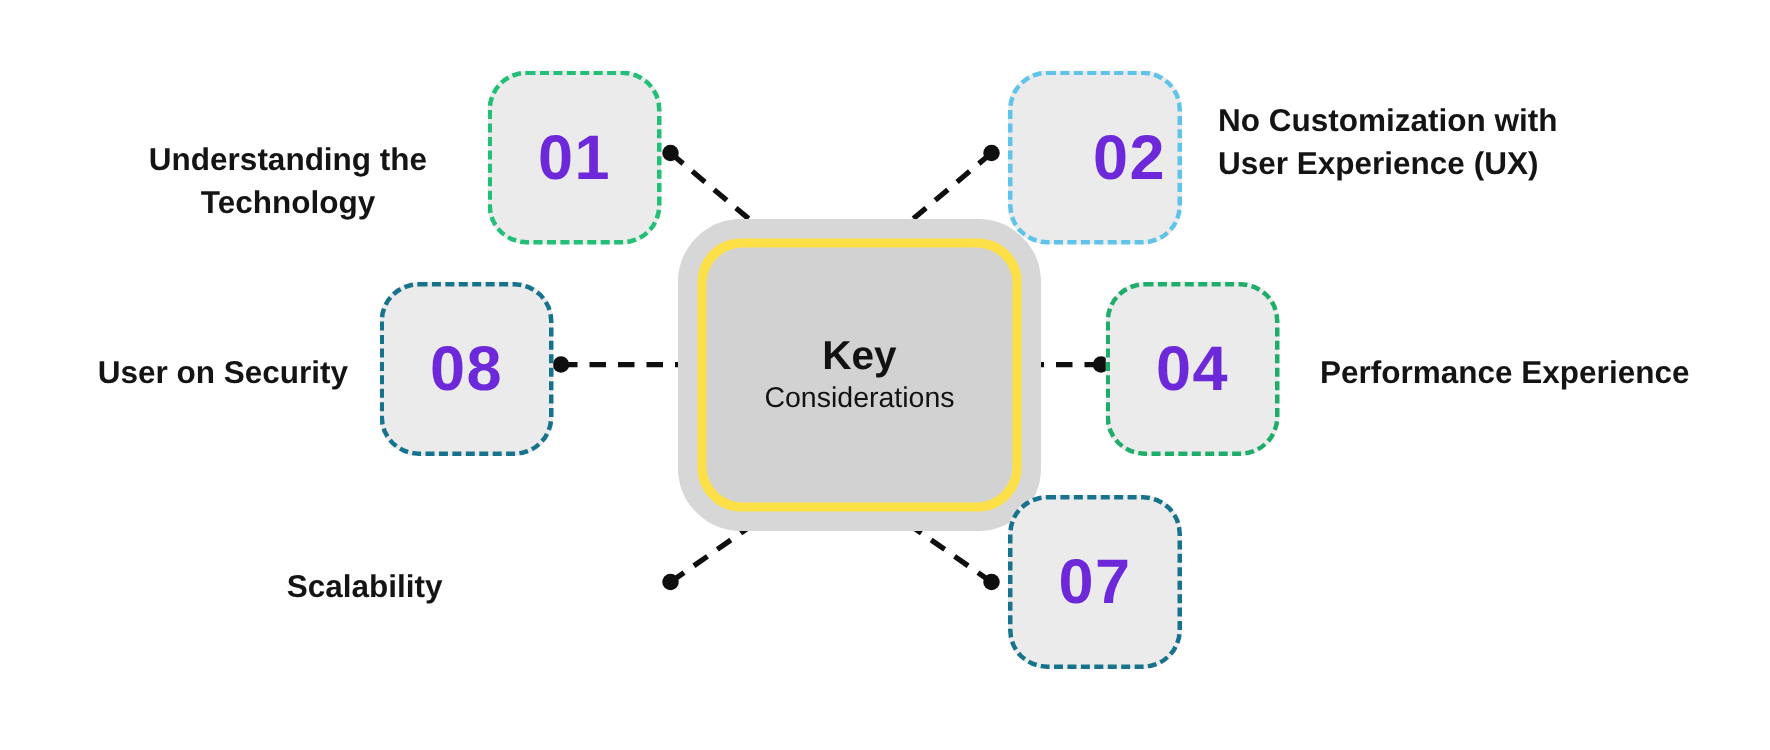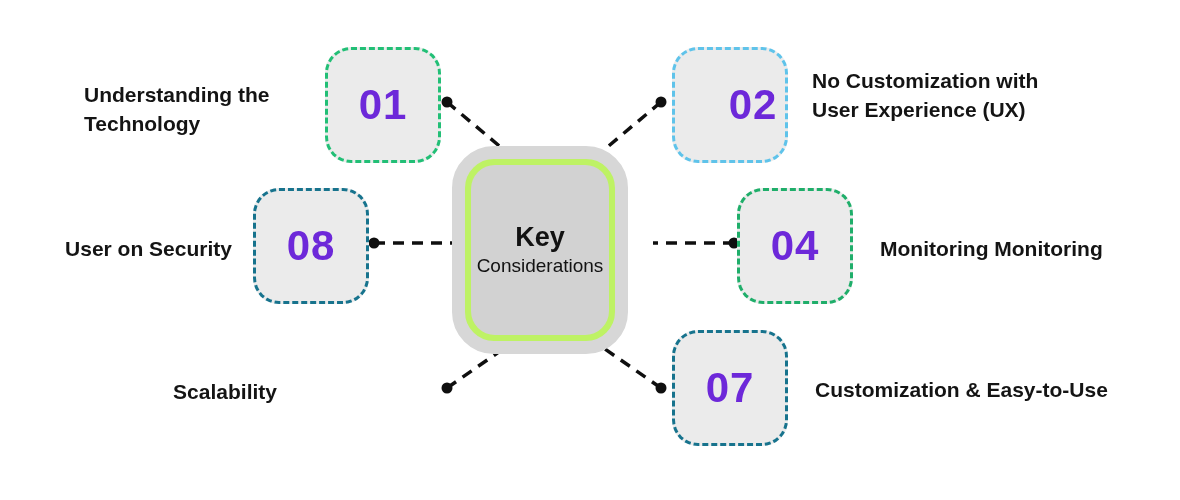--- a/index.html
+++ b/index.html
@@ -33,24 +33,24 @@
   .item-2 { left:672px; top:47px; }
   .item-3 { left:253px; top:188px; }
   .item-4 { left:737px; top:188px; }
   .item-5 { left:325px; top:330px; }
   .item-6 { left:672px; top:330px; }
 
   
   .center-outer {
     position:absolute; z-index:2;
     left:452px; top:146px;
-    width:176px; height:208px;
+    width:242px; height:208px;
     border:13px solid #d7d7d7;
     border-radius:42px;
-    background:#bef264;
+    background:#fde047;
     box-sizing:border-box;
     padding:6px;
     display:flex;
   }
   .center-inner {
     flex:1;
     background:#d2d2d2;
     border-radius:24px;
     display:flex; flex-direction:column;
     align-items:center; justify-content:center;
@@ -58,25 +58,25 @@
   }
   .center-title { font-size:27px; font-weight:700; color:#121212; line-height:1.1; }
   .center-sub { font-size:19px; font-weight:400; color:#121212; }
 
   
   .label {
     position:absolute; z-index:2;
     font-weight:700; font-size:21px; color:#141414;
     line-height:1.4;
   }
-  .label-1 { left:84px;  top:80px;  width:216px; text-align:left; }
+  .label-1 { left:84px;  top:92px;  width:216px; text-align:center; }
   .label-2 { left:812px; top:66px;  width:242px; text-align:left; }
   .label-3 { left:28px;  top:234px; width:204px; text-align:right; }
   .label-4 { left:880px; top:234px; width:285px; text-align:left; }
-  .label-5 { left:100px; top:377px; width:177px; text-align:right; }
+  .label-5 { left:118px; top:377px; width:177px; text-align:right; }
   .label-6 { left:815px; top:375px; width:340px; text-align:left; }
 </style>
 </head>
 <body>
 
 <div class="canvas">
 
   <svg class="connectors" width="1180" height="500" aria-hidden="true">
 
     <line x1="447" y1="102" x2="516" y2="160"></line>
@@ -116,22 +116,21 @@
   <div class="label label-2">No Customization with User Experience (UX)</div>
 
   <div class="num-box item-3" style="border-color: rgb(23, 115, 141);">
     <span class="num">08</span>
   </div>
   <div class="label label-3">User on Security</div>
 
   <div class="num-box item-4" style="border-color: rgb(31, 174, 106);">
     <span class="num">04</span>
   </div>
-  <div class="label label-4">Monitoring Monitoring</div>
+  <div class="label label-4">Performance Experience</div>
 
   <div class="label label-5">Scalability</div>
 
   <div class="num-box item-6" style="border-color: rgb(23, 115, 141);">
     <span class="num">07</span>
   </div>
-  <div class="label label-6">Customization &amp; Easy-to-Use</div>
 
 </div>
 
 </body></html>

